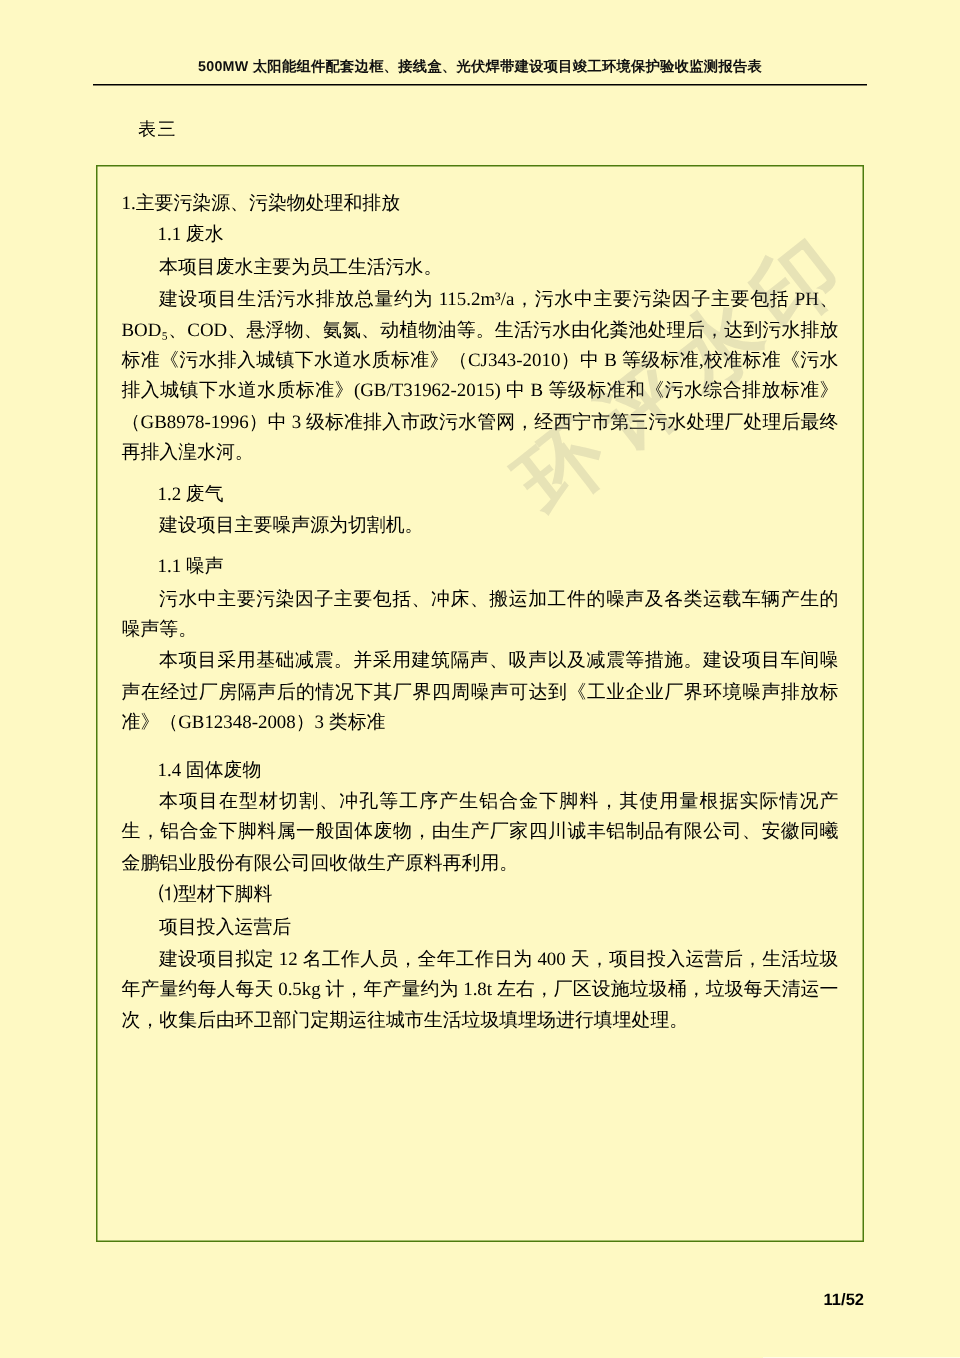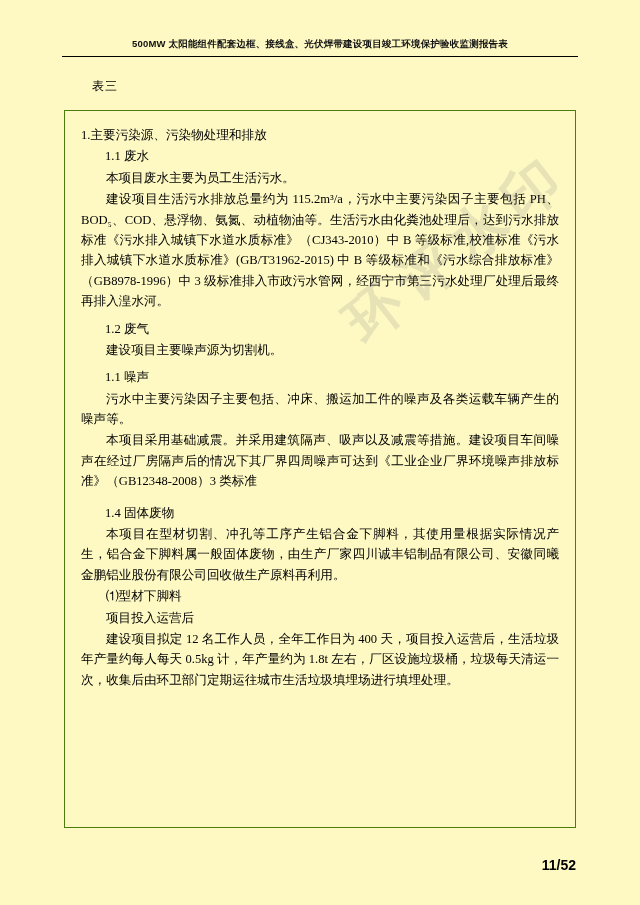--- a/index.html
+++ b/index.html
@@ -102,21 +102,21 @@
     pointer-events: none;
     user-select: none;
   }
 
   
   .footer {
     position: absolute;
     bottom: 32px;
     right: 64px;
     font-family: "Liberation Sans", "DejaVu Sans", sans-serif;
-    font-size: 14px;
+    font-size: 11px;
     font-weight: bold;
   }
   .footer .sep { font-weight: bold; }
 </style>
 </head>
 <body>
 
 <div class="page">
 
   <div class="header">500MW 太阳能组件配套边框、接线盒、光伏焊带建设项目竣工环境保护验收监测报告表</div>

